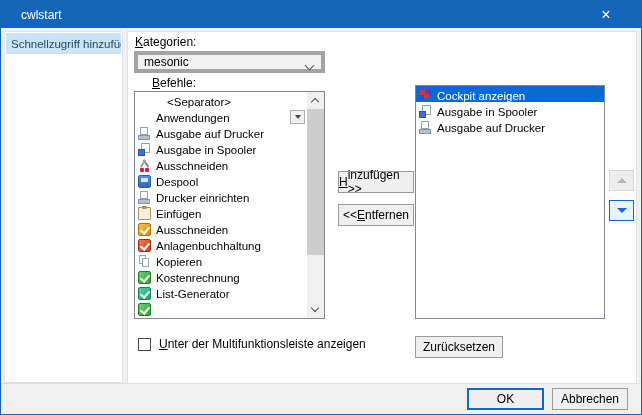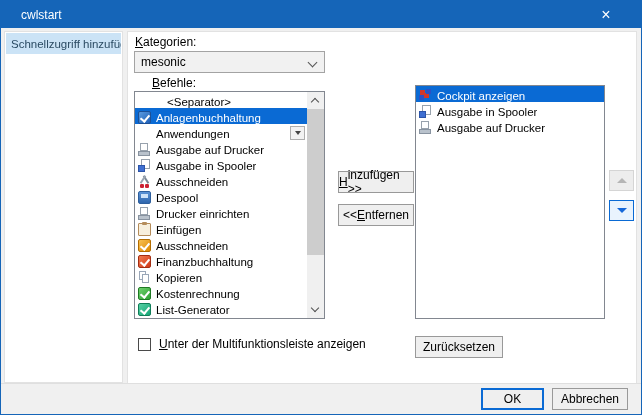--- a/index.html
+++ b/index.html
@@ -10,21 +10,21 @@
   .close-btn{position:absolute;right:19px;top:0;width:32px;height:27px;display:flex;align-items:center;justify-content:center;color:#fff;font-size:16px;cursor:default;}
   
   .sidebar{position:absolute;left:3px;top:30px;width:119px;height:352px;background:#fff;border:1px solid #e2e2e2;box-sizing:border-box;}
   .sidebar-item{margin:1px;height:21px;display:flex;align-items:center;padding-left:5px;background:#cbe3f6;color:#2b4b63;font-size:11.5px;white-space:nowrap;overflow:hidden;}
   .main{position:absolute;left:126px;top:30px;width:510px;height:353px;background:#fff;border:1px solid #e2e2e2;box-sizing:border-box;padding-left:23px;}
   .footer{position:absolute;left:0;right:0;bottom:0;height:31px;background:#f0f0f0;border-top:1px solid #dfdfdf;display:flex;align-items:center;justify-content:flex-end;gap:8px;padding-right:13px;box-sizing:border-box;}
   
   .lbl-static{position:absolute;font-size:12px;color:#000;}
   u{text-decoration:underline;}
   
-  .combobox{position:absolute;left:6px;top:19px;width:191px;height:22px;box-sizing:border-box;border:1px solid #a3a3a3;background:#f1f1f1;display:flex;align-items:center;padding-left:6px;font-size:12px;}
+  .combobox{position:absolute;left:6px;top:19px;width:191px;height:22px;box-sizing:border-box;border:4px solid #a3a3a3;background:#f1f1f1;display:flex;align-items:center;padding-left:6px;font-size:12px;}
   .combo-chevron{position:absolute;right:8px;top:7px;width:6px;height:6px;border-left:1px solid #555;border-bottom:1px solid #555;transform:rotate(-45deg);}
   
   .listbox{position:absolute;box-sizing:border-box;border:1px solid #828790;background:#fff;overflow:hidden;}
   #commands-box{left:6px;top:59px;width:191px;height:228px;padding-right:17px;}
   #selected-box{left:287px;top:53px;width:190px;height:234px;}
   .row{display:flex;align-items:flex-end;height:16px;padding:0 2px 0 3px;font-size:11.5px;color:#000;white-space:nowrap;}
   .row.selected{background:#0a6ad4;color:#fff;}
   .row .lbl{margin-left:5px;overflow:hidden;}
   .row.separator .lbl{margin-left:29px;}
   
@@ -70,21 +70,21 @@
   #btn-reset{position:absolute;left:287px;top:304px;width:88px;height:22px;}
   .move-btn{position:absolute;left:481px;width:25px;height:21px;box-sizing:border-box;display:flex;align-items:center;justify-content:center;}
   #btn-move-up{top:138px;background:#ededed;border:1px solid #d5d5d5;}
   #btn-move-up::after{content:"";width:0;height:0;border-left:5px solid transparent;border-right:5px solid transparent;border-bottom:5px solid #b5b5b5;}
   #btn-move-down{top:168px;background:#e9f3fd;border:1px solid #0a6ad4;}
   #btn-move-down::after{content:"";width:0;height:0;border-left:5px solid transparent;border-right:5px solid transparent;border-top:5px solid #1668d9;}
   
   .checkbox-row{position:absolute;left:10px;top:305px;display:flex;align-items:center;gap:8px;font-size:12px;}
   .checkbox{width:13px;height:13px;box-sizing:border-box;border:1px solid #4a4a4a;background:#fff;flex:none;}
   
-  .btn-ok{width:63px;height:22px;border:1px solid #0a6ad4;box-shadow:inset 0 0 0 1px #0a6ad4;}
+  .btn-ok{width:77px;height:22px;border:1px solid #0a6ad4;box-shadow:inset 0 0 0 1px #0a6ad4;}
   .btn-cancel{width:76px;height:22px;}
 </style>
 </head>
 <body>
 
 <div class="window">
 
   <div class="titlebar">
     <span class="title">cwlstart</span>
     <span class="close-btn">×</span>
@@ -106,25 +106,20 @@
     <div class="lbl-static" style="left:24px;top:44px;"><u>B</u>efehle:</div>
 
     <div class="listbox" id="commands-box">
       <div>
 
       <div class="row separator">
 
             <span class="lbl">&lt;Separator&gt;</span>
 
           </div>
-          <div class="row selected">
-            <span class="icon ic-check-blue"></span>
-            <span class="lbl">Anlagenbuchhaltung</span>
-
-          </div>
           <div class="row">
             <span class="icon ic-none"></span>
             <span class="lbl">Anwendungen</span>
             <span class="dd-btn"></span>
           </div>
           <div class="row">
             <span class="icon ic-printer"></span>
             <span class="lbl">Ausgabe auf Drucker</span>
 
           </div>
@@ -153,21 +148,21 @@
             <span class="lbl">Einfügen</span>
 
           </div>
           <div class="row">
             <span class="icon ic-check-orange"></span>
             <span class="lbl">Ausschneiden</span>
 
           </div>
           <div class="row">
             <span class="icon ic-check-red"></span>
-            <span class="lbl">Finanzbuchhaltung</span>
+            <span class="lbl">Anlagenbuchhaltung</span>
 
           </div>
           <div class="row">
             <span class="icon ic-copy"></span>
             <span class="lbl">Kopieren</span>
 
           </div>
           <div class="row">
             <span class="icon ic-check-green"></span>
             <span class="lbl">Kostenrechnung</span>

